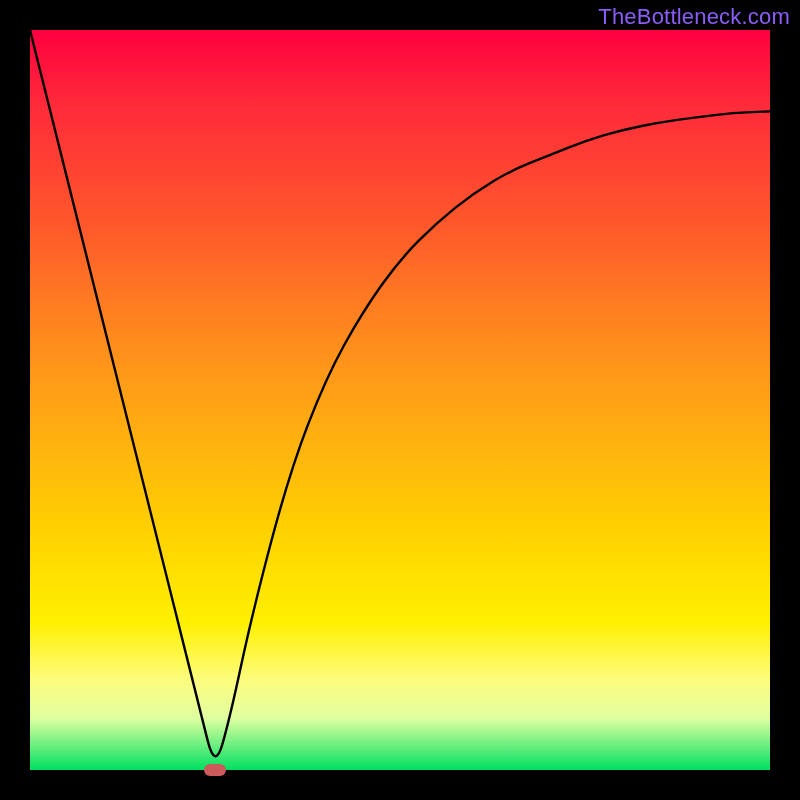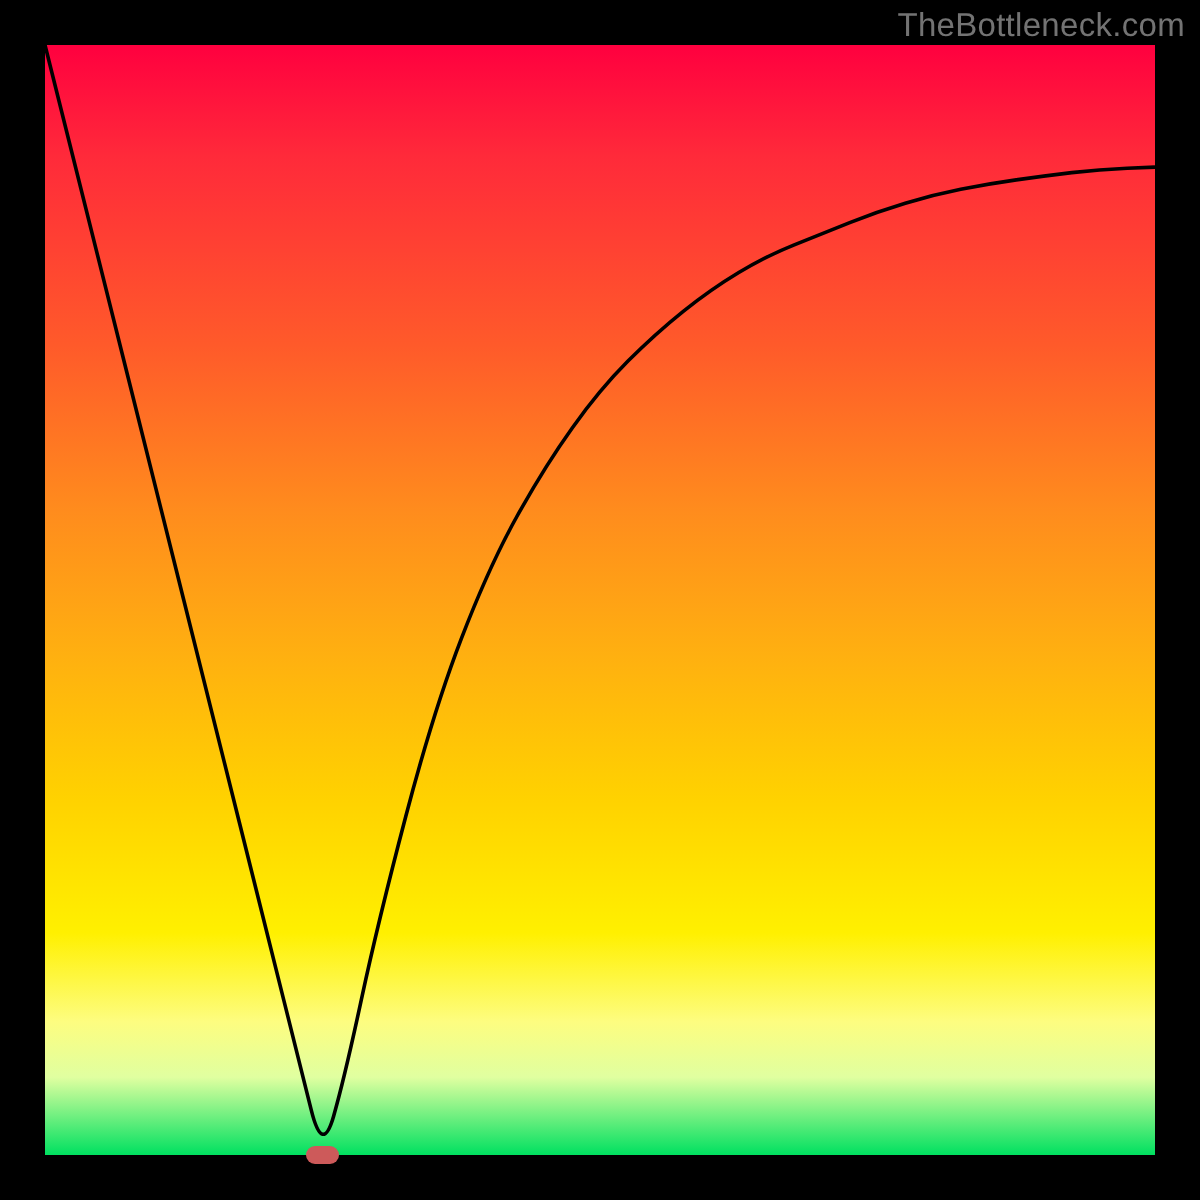--- a/index.html
+++ b/index.html
@@ -44,21 +44,21 @@
     );
   }
   .curve-svg {
     position: absolute;
     inset: 0;
   }
   .watermark {
     position: absolute;
     top: 4px;
     right: 10px;
-    color: #737373;
+    color: #8b5cf6;
     font-size: 22px;
     letter-spacing: 0.2px;
   }
   .marker {
     position: absolute;
     width: 22px;
     height: 12px;
     border-radius: 6px;
     background: #cd5a5a;
     transform: translate(-50%, -50%);

